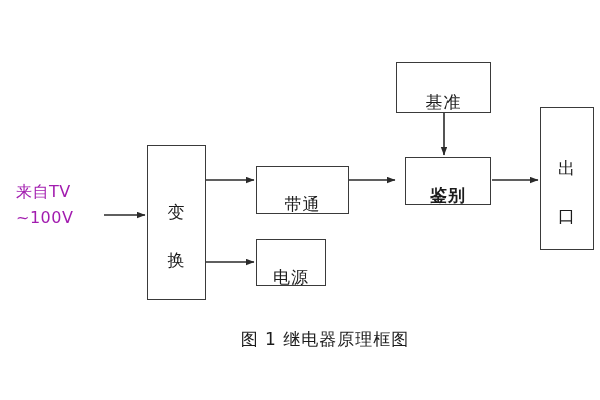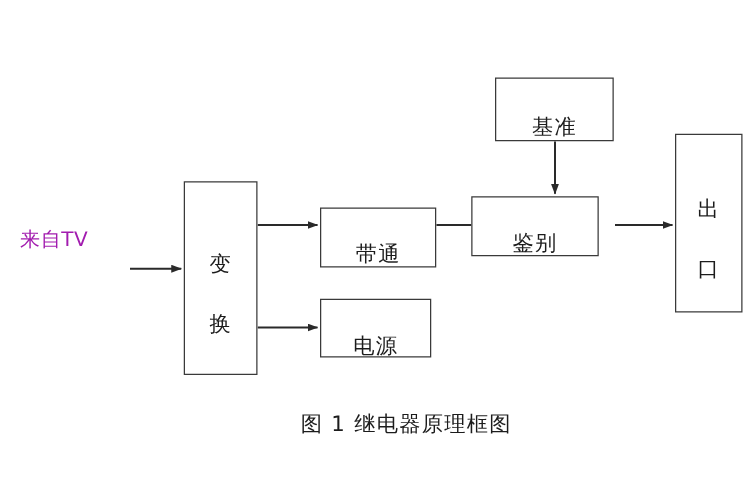--- a/index.html
+++ b/index.html
@@ -46,23 +46,23 @@
   }
 
   
   .node.vertical .node-label {
     line-height: 2.8;
   }
 
   
   #node-convert   { left: 147px; top: 145px; width: 59px;  height: 155px; }
   #node-bandpass  { left: 256px; top: 166px; width: 93px;  height: 48px;  }
-  #node-power     { left: 256px; top: 239px; width: 89px;  height: 47px;  }
+  #node-power     { left: 256px; top: 239px; width: 70px;  height: 47px;  }
   #node-reference { left: 396px; top: 62px;  width: 95px;  height: 51px;  }
-  #node-detect    { left: 377px; top: 157px; width: 102px;  height: 48px;  }
+  #node-detect    { left: 405px; top: 157px; width: 86px;  height: 48px; font-weight: bold;  }
   #node-output    { left: 540px; top: 107px; width: 54px;  height: 143px; }
 
   
   #input-source {
     position: absolute;
     left: 16px;
     top: 179px;
     width: 100px;
     color: #a21caf;
     font-size: 16px;
@@ -126,20 +126,21 @@
       <line x1="444" y1="113" x2="444" y2="155" stroke="#2a2a2a" stroke-width="1.6" marker-end="url(#arrowhead)"></line>
     </g>
 
     <g>
       <line x1="492" y1="180" x2="538" y2="180" stroke="#2a2a2a" stroke-width="1.6" marker-end="url(#arrowhead)"></line>
     </g>
   </svg>
 
   <div id="input-source">
     <span class="line">来自TV</span>
+    <span class="line">~100V</span>
   </div>
 
   <div class="node vertical" id="node-convert">
     <span class="node-label">变
 换</span>
   </div>
 
   <div class="node" id="node-bandpass">
     <span class="node-label">带通</span>
   </div>

